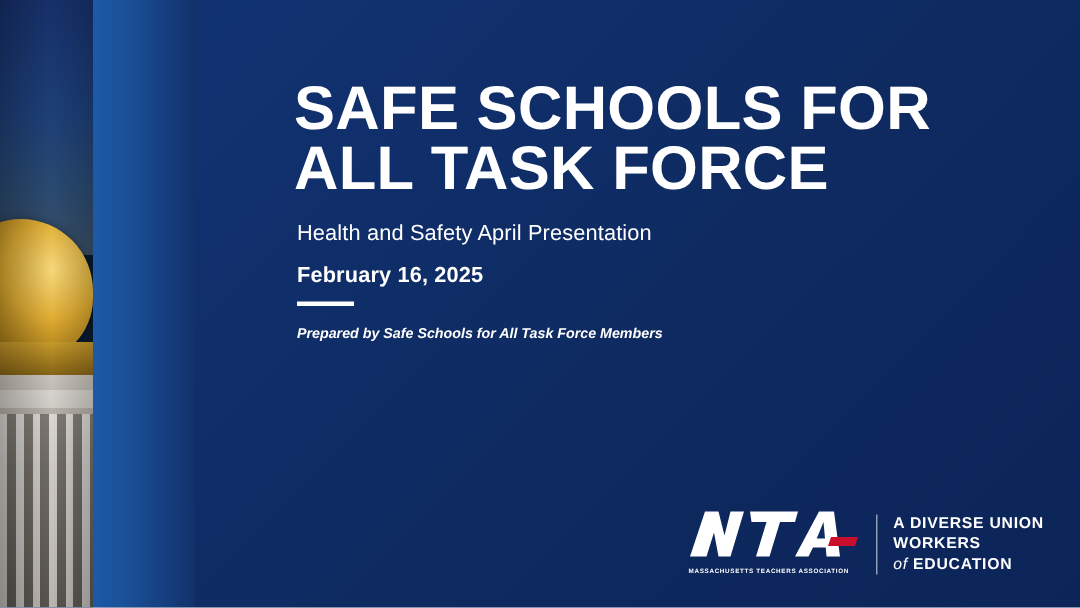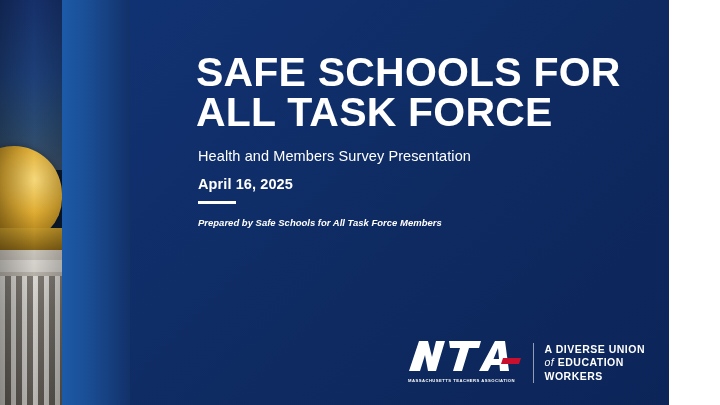--- a/index.html
+++ b/index.html
@@ -5,21 +5,21 @@
   html, body {
     margin: 0;
     padding: 0;
     background: #ffffff;
   }
   body {
     font-family: "Liberation Sans", sans-serif;
   }
   .slide {
     position: relative;
-    width: 669px;
+    width: 720px;
     height: 405px;
     overflow: hidden;
     background: #0f2f6b;
   }
 
   
   .photo-strip {
     position: absolute;
     left: 0;
     top: 0;
@@ -221,22 +221,22 @@
     <div class="photo-cols"></div>
     <div class="photo-shadow"></div>
   </div>
 
   <div class="band"></div>
 
   <div class="field"></div>
 
   <div class="content">
     <h1 class="title">SAFE SCHOOLS FOR ALL TASK FORCE</h1>
-    <p class="subtitle">Health and Members Survey Presentation</p>
-    <p class="date">April 16, 2025</p>
+    <p class="subtitle">Health and Safety April Presentation</p>
+    <p class="date">February 16, 2025</p>
     <div class="rule"></div>
     <p class="prepared">Prepared by Safe Schools for All Task Force Members</p>
   </div>
 
   <div class="logo-lockup">
     <div class="mta-block">
       <svg class="mta-letters" width="118" height="36" viewBox="0 0 118 36">
         <g fill="#ffffff">
 
           <polygon points="6,32 16,2 25,2 29,18 33,2 42,2 33,32 25,32 22,16 17,32"></polygon>
@@ -247,18 +247,18 @@
           <polygon points="90.5,20 96,20 95,9" fill="#0e2a60"></polygon>
         </g>
 
         <polygon points="100,19 118,19 116,25 98,25" fill="#c8102e"></polygon>
       </svg>
       <span class="mta-sub">MASSACHUSETTS TEACHERS ASSOCIATION</span>
     </div>
     <div class="divider"></div>
     <div class="tagline">
       <div>A DIVERSE UNION</div>
+      <div>WORKERS</div>
       <div><span class="of">of</span> <span>EDUCATION</span></div>
-      <div>WORKERS</div>
     </div>
   </div>
 
 </div>
 
 </body></html>

